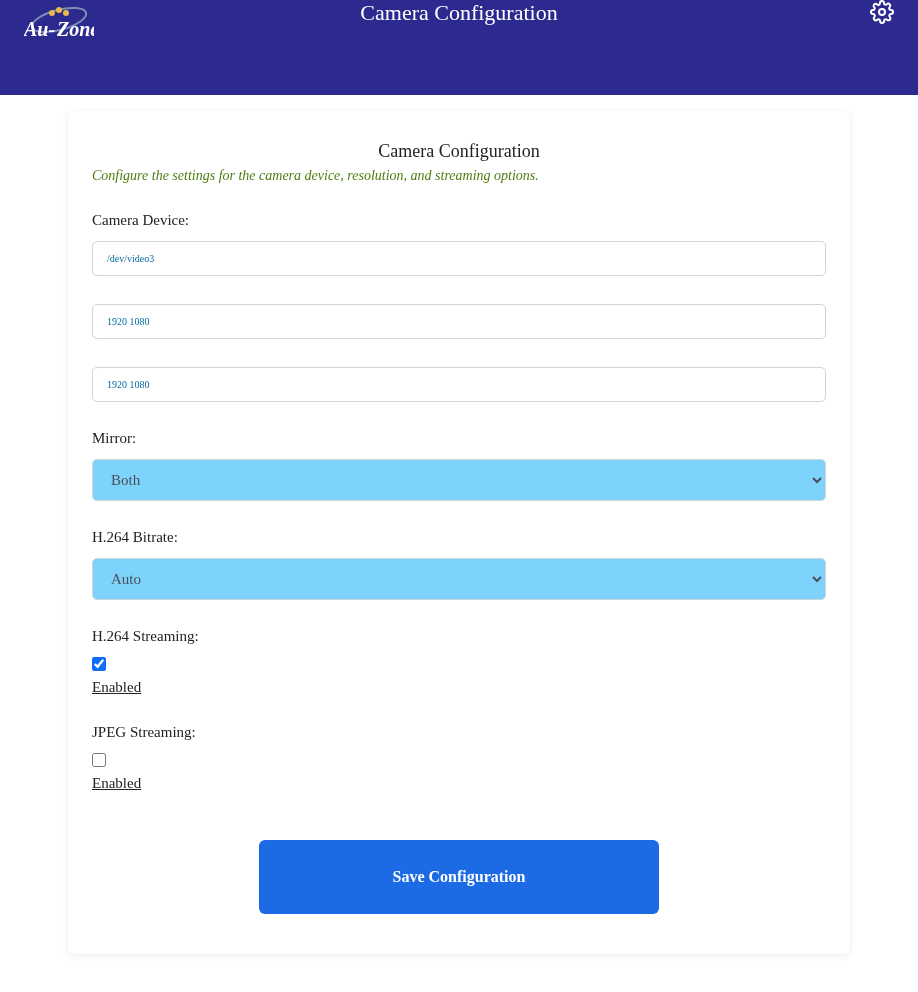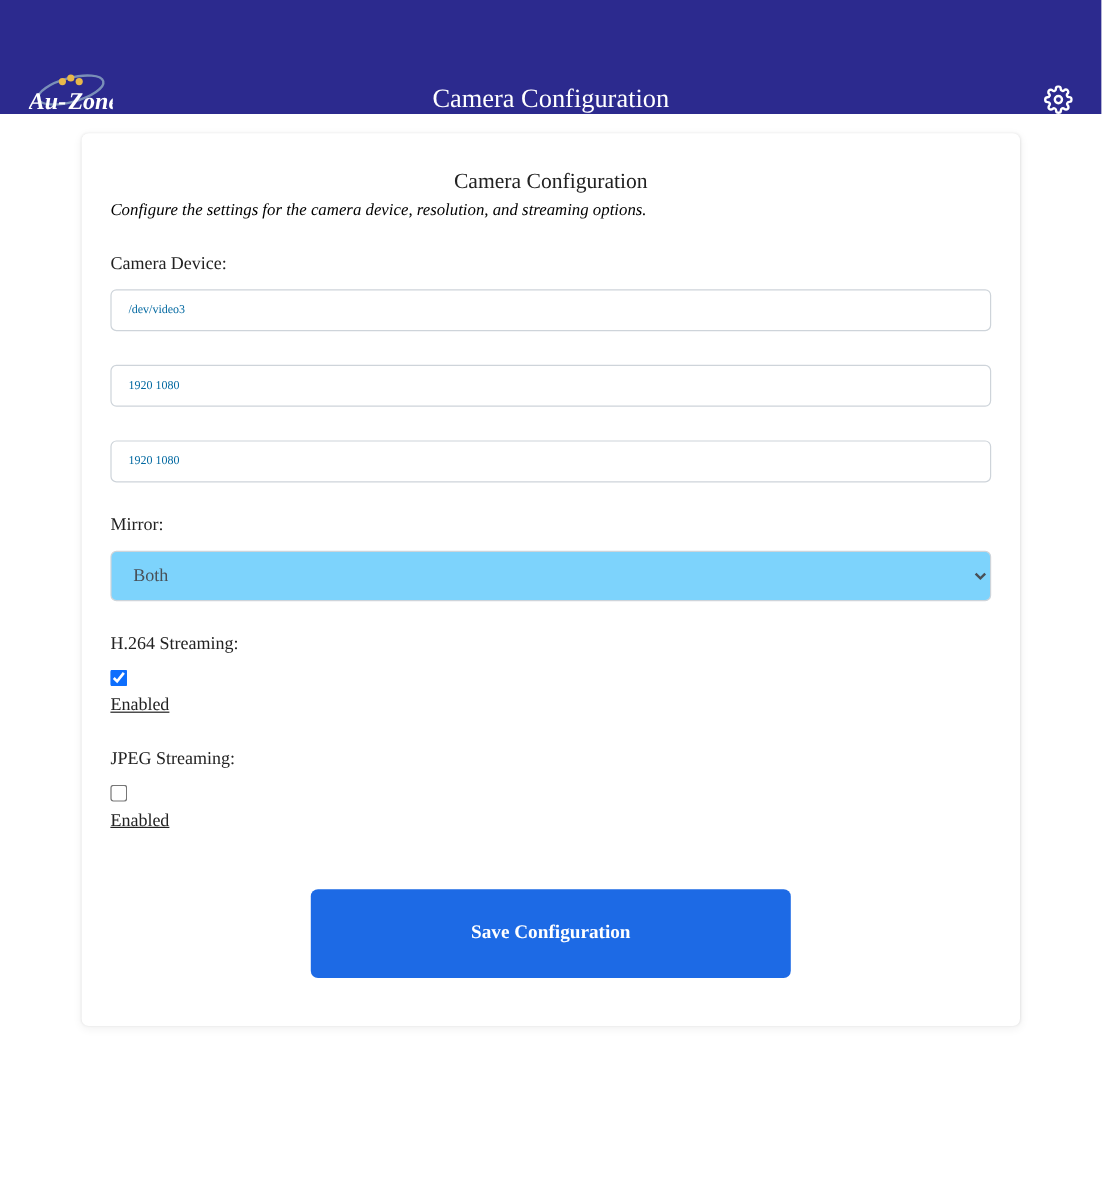--- a/index.html
+++ b/index.html
@@ -17,21 +17,21 @@
     }
     .page-wrapper {
       width: 100%;
       height: 100%;
       overflow-y: scroll;
     }
     .header {
       background: #2c2a8e;
       height: 95px;
       display: flex;
-      align-items: flex-end;
+      align-items: flex-start;
       padding: 0 24px;
       position: relative;
     }
     .logo {
       display: flex;
       align-items: center;
       gap: 4px;
     }
     .logo-img {
       width: 70px;
@@ -67,21 +67,21 @@
     .card-title {
       text-align: center;
       font-size: 18px;
       color: #222;
       font-family: Georgia, "Times New Roman", serif;
       font-weight: 400;
       margin-bottom: 6px;
     }
     .card-subtitle {
       font-style: italic;
-      color: #000000;
+      color: #4d7c0f;
       font-size: 14px;
       font-family: Georgia, "Times New Roman", serif;
       margin-bottom: 28px;
     }
     .form-group {
       margin-bottom: 28px;
     }
     .form-label {
       display: block;
       color: #222;
@@ -200,20 +200,26 @@
         <input type="text" class="form-input" value="1920 1080" style="">
       </div>
 
       <div class="form-group">
         <label class="form-label">Mirror:</label>
         <select class="form-select">
           <option selected="">Both</option>
         </select>
       </div>
 
+      <div class="form-group">
+        <label class="form-label">H.264 Bitrate:</label>
+        <select class="form-select">
+          <option selected="">Auto</option>
+        </select>
+      </div>
 
       <div class="checkbox-group">
         <label class="form-label">H.264 Streaming:</label>
         <input type="checkbox" class="checkbox-input" checked="" style="">
         <span class="checkbox-label">Enabled</span>
       </div>
 
       <div class="checkbox-group">
         <label class="form-label">JPEG Streaming:</label>
         <input type="checkbox" class="checkbox-input" style="">

